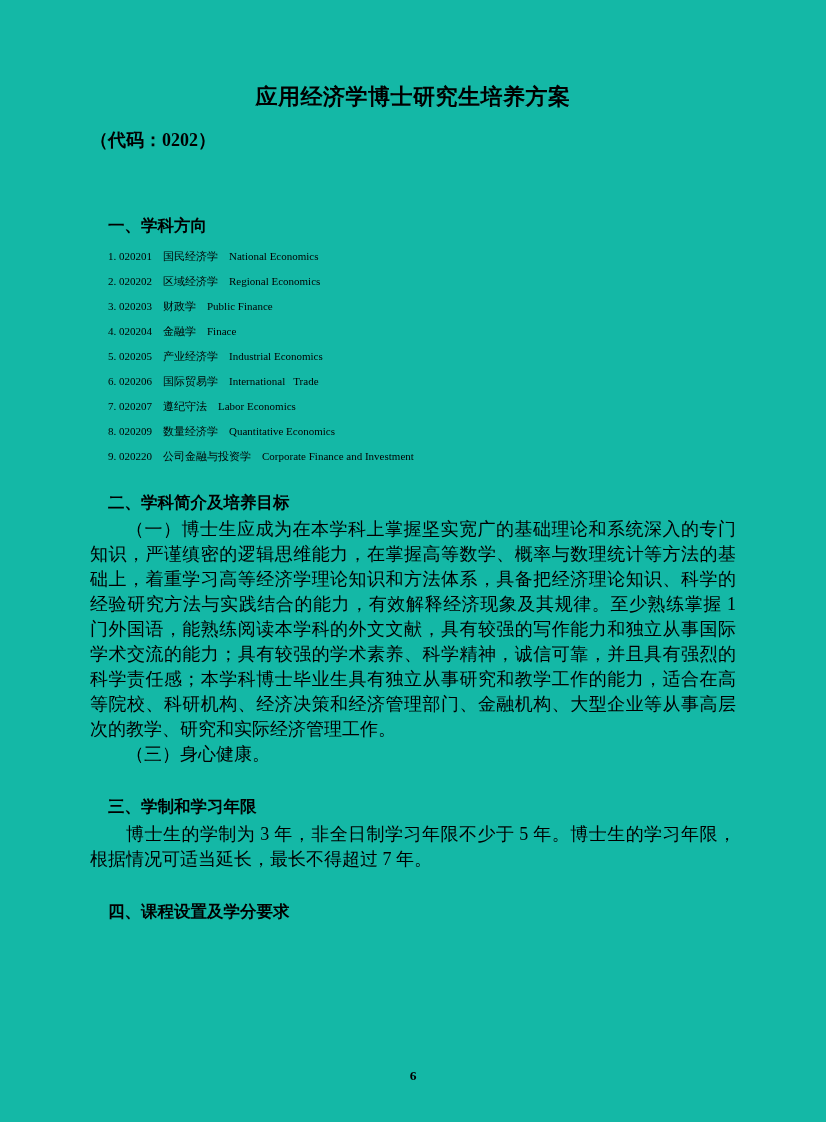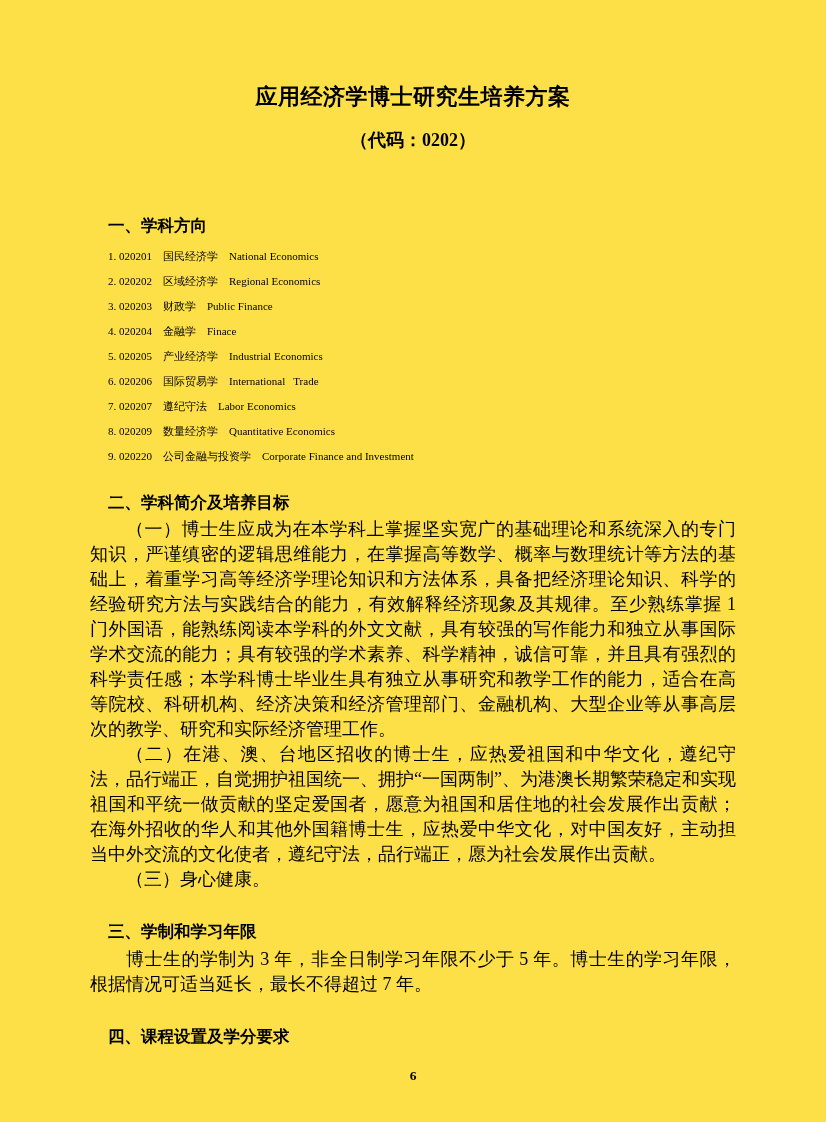--- a/index.html
+++ b/index.html
@@ -5,21 +5,21 @@
 <style>
   html, body {
     margin: 0;
     padding: 0;
     background: #ffffff;
   }
   .page {
     position: relative;
     width: 826px;
     height: 1122px;
-    background: #fde047;
+    background: #14b8a6;
     margin: 0 auto;
     overflow: hidden;
     font-family: "Liberation Serif", "DejaVu Serif", serif;
     color: #000000;
     box-sizing: border-box;
   }
   .content {
     position: absolute;
     left: 90px;
     top: 0;
@@ -31,21 +31,21 @@
     text-align: center;
     font-size: 22px;
     font-weight: bold;
     letter-spacing: 0.5px;
     margin: 0;
     padding-top: 82px;
     line-height: 1.35;
     color: #000;
   }
   .doc-subtitle {
-    text-align: center;
+    text-align: left;
     font-size: 18px;
     font-weight: bold;
     margin: 0;
     padding-top: 16px;
     line-height: 1.35;
     color: #000;
   }
 
   
   .section-heading {
@@ -129,21 +129,20 @@
         <li class="discipline-item"><span class="d-num">6.</span> <span class="d-code">020206</span>  <span class="d-cn">国际贸易学</span>  <span class="d-en">International   Trade</span></li>
         <li class="discipline-item"><span class="d-num">7.</span> <span class="d-code">020207</span>  <span class="d-cn">遵纪守法</span>  <span class="d-en">Labor Economics</span></li>
         <li class="discipline-item"><span class="d-num">8.</span> <span class="d-code">020209</span>  <span class="d-cn">数量经济学</span>  <span class="d-en">Quantitative Economics</span></li>
         <li class="discipline-item"><span class="d-num">9.</span> <span class="d-code">020220</span>  <span class="d-cn">公司金融与投资学</span>  <span class="d-en">Corporate Finance and Investment</span></li>
       </ul>
 
     <h3 class="section-heading sec-2">二、学科简介及培养目标</h3>
 
     <div class="body-block">
       <p class="para">（一）博士生应成为在本学科上掌握坚实宽广的基础理论和系统深入的专门知识，严谨缜密的逻辑思维能力，在掌握高等数学、概率与数理统计等方法的基础上，着重学习高等经济学理论知识和方法体系，具备把经济理论知识、科学的经验研究方法与实践结合的能力，有效解释经济现象及其规律。至少熟练掌握 1 门外国语，能熟练阅读本学科的外文文献，具有较强的写作能力和独立从事国际学术交流的能力；具有较强的学术素养、科学精神，诚信可靠，并且具有强烈的科学责任感；本学科博士毕业生具有独立从事研究和教学工作的能力，适合在高等院校、科研机构、经济决策和经济管理部门、金融机构、大型企业等从事高层次的教学、研究和实际经济管理工作。</p>
-      <p class="para">（二）在港、澳、台地区招收的博士生，应热爱祖国和中华文化，遵纪守法，品行端正，自觉拥护祖国统一、拥护“一国两制”、为港澳长期繁荣稳定和实现祖国和平统一做贡献的坚定爱国者，愿意为祖国和居住地的社会发展作出贡献；在海外招收的华人和其他外国籍博士生，应热爱中华文化，对中国友好，主动担当中外交流的文化使者，遵纪守法，品行端正，愿为社会发展作出贡献。</p>
       <p class="para para-tight">（三）身心健康。</p>
     </div>
 
     <h3 class="section-heading sec-3">三、学制和学习年限</h3>
 
     <div class="sec3-body">
       <p class="para">博士生的学制为 3 年，非全日制学习年限不少于 5 年。博士生的学习年限，根据情况可适当延长，最长不得超过 7 年。</p>
     </div>
 
     <h3 class="section-heading sec-4">四、课程设置及学分要求</h3>

